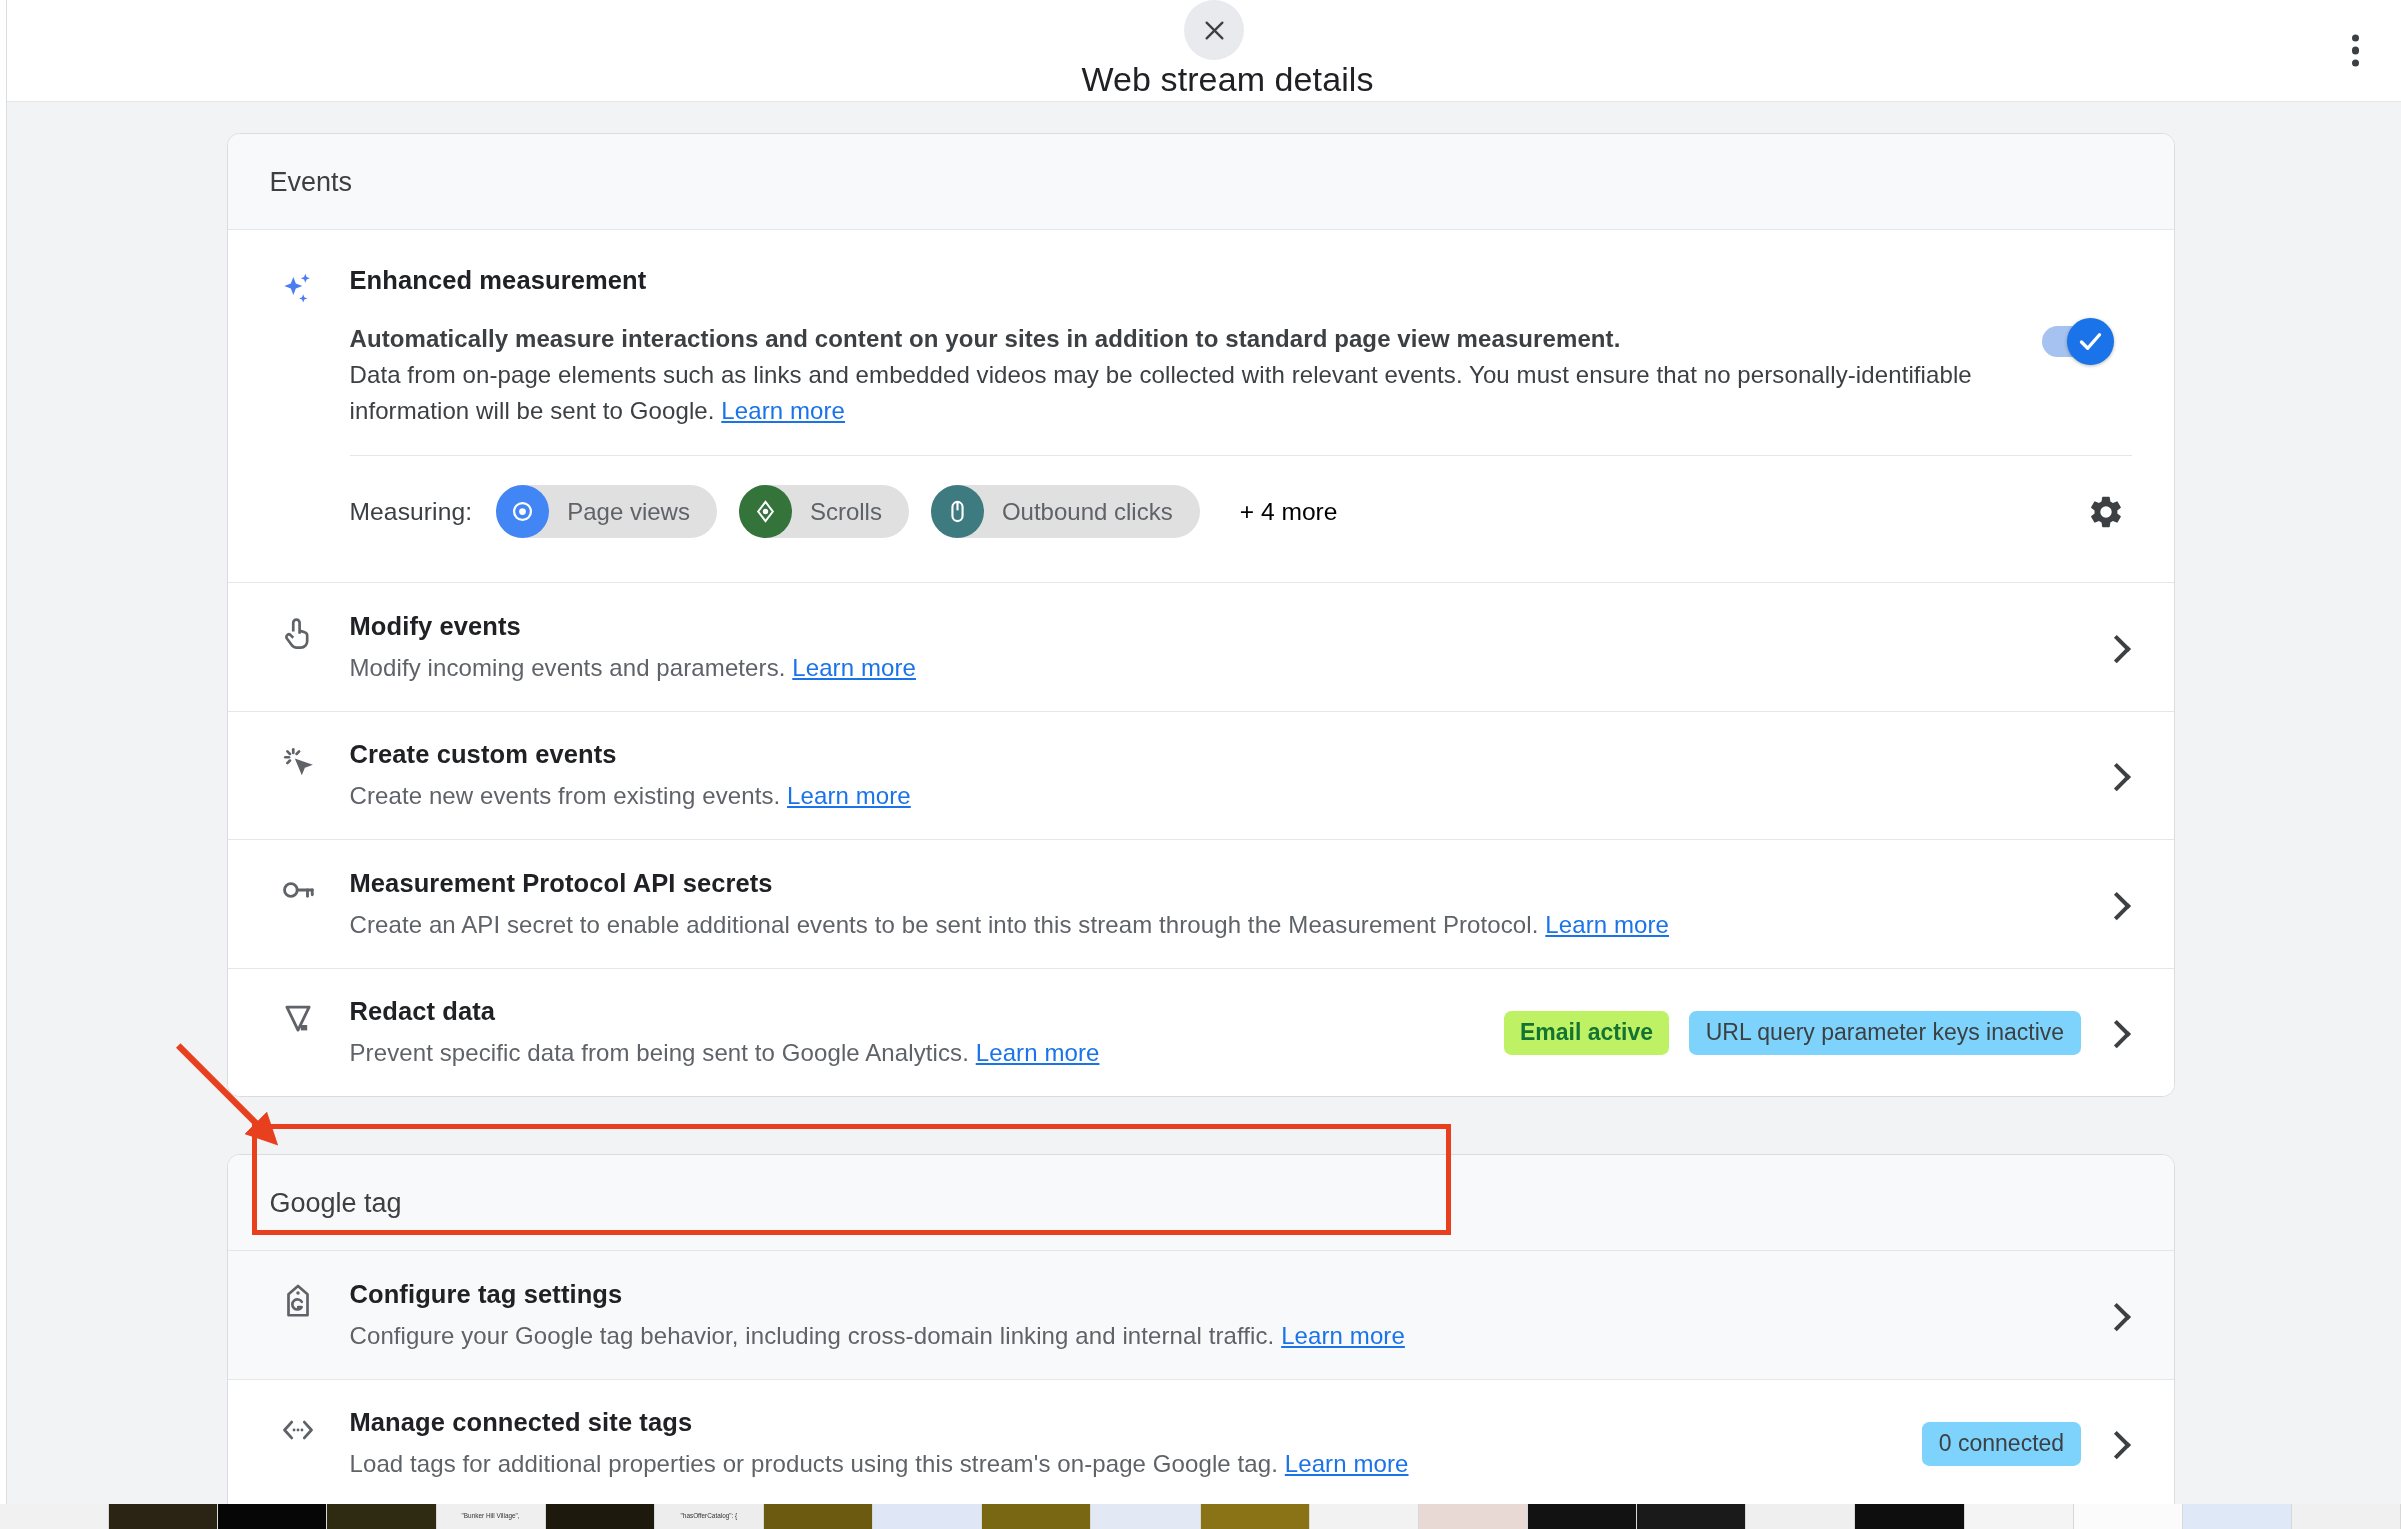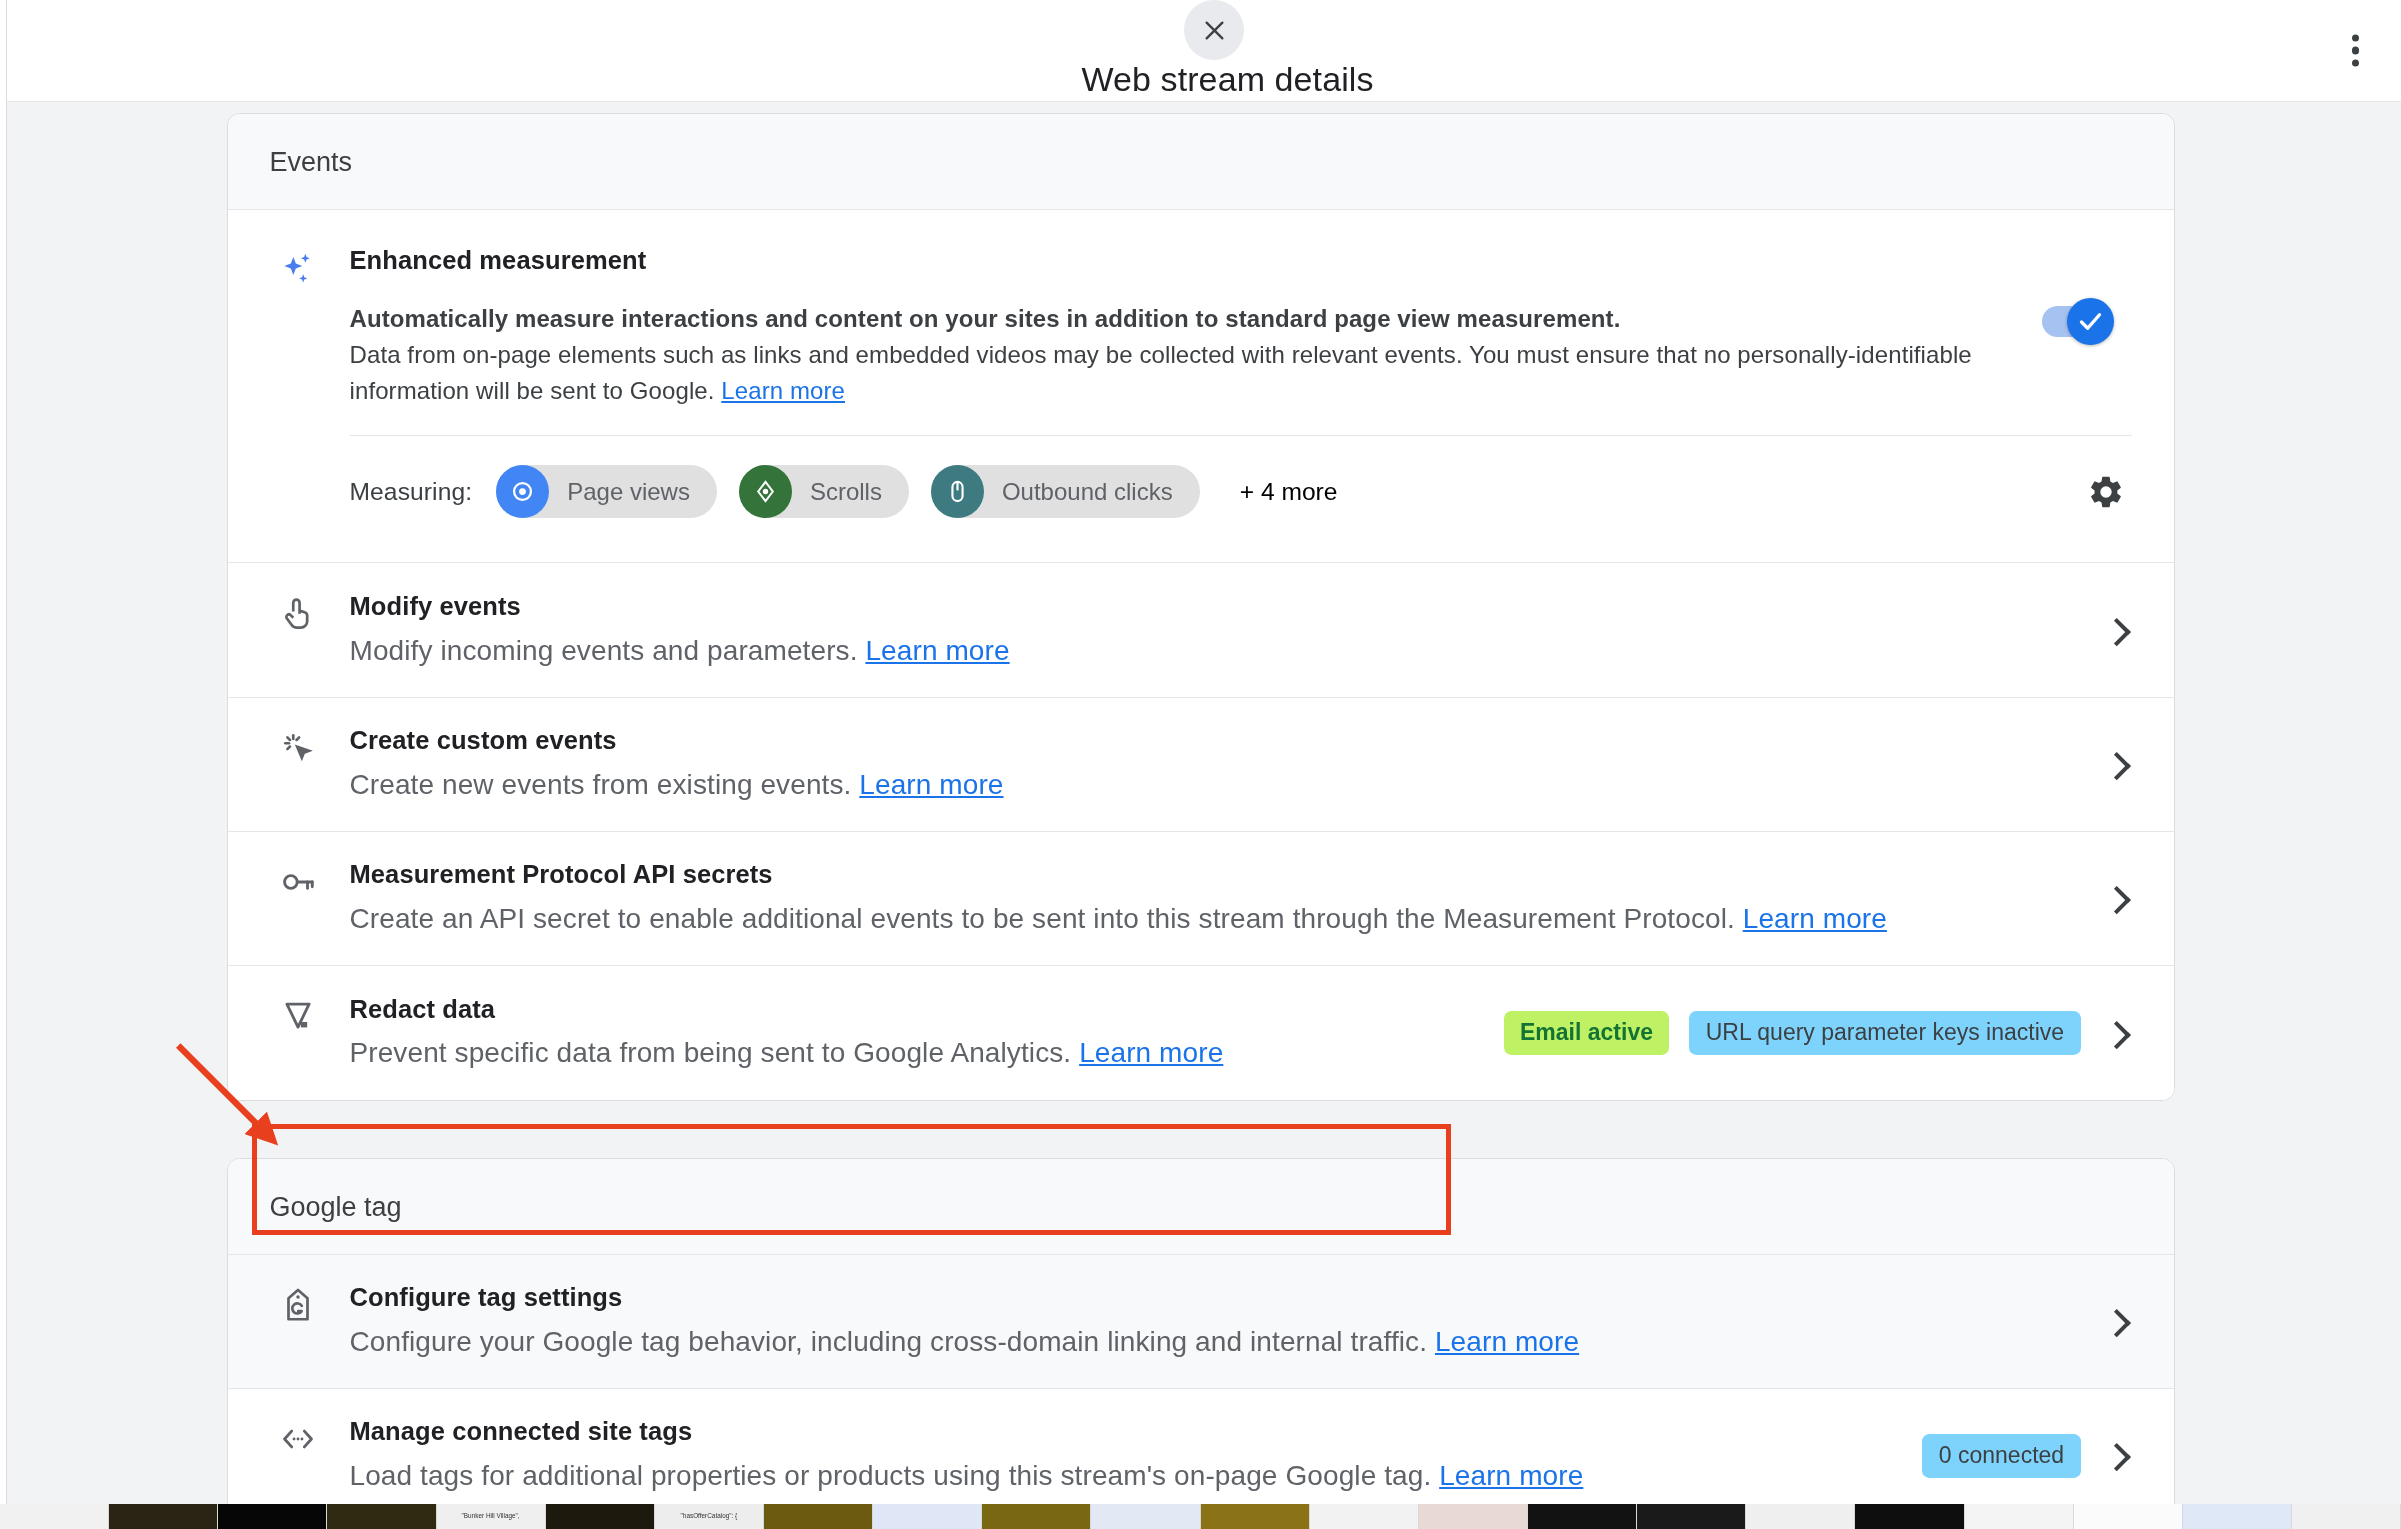--- a/index.html
+++ b/index.html
@@ -53,21 +53,21 @@
     background: none; border: none;
   }
   #kebab i { width: 7.3px; height: 7.3px; border-radius: 50%; background: #3c4043; display: block; }
 
   
   #content {
     position: relative;
     height: calc(1530px - 102px - 24.6px);
     background: #f1f3f4;
     overflow: hidden;
-    padding-top: 11px;
+    padding-top: 31px;
   }
 
   .card {
     width: 1948px;
     margin: 0 auto;
     background: #ffffff;
     border: 0.9px solid #dadce0;
     border-radius: 12.7px;
     overflow: hidden;
   }
@@ -104,21 +104,21 @@
   }
   .row-body { flex: 1 1 auto; min-width: 0; padding-left: 24px; }
   .row-title {
     font-size: 25.5px;
     color: #202124;
     font-weight: bold;
     line-height: 1.35;
     letter-spacing: 0.1px;
   }
   .row-desc {
-    font-size: 28px;
+    font-size: 24px;
     color: #5f6368;
     line-height: 1.45;
     margin-top: 7.3px;
     letter-spacing: 0.1px;
   }
   a.learn {
     color: #1a73e8;
     text-decoration: underline;
     cursor: pointer;
   }

